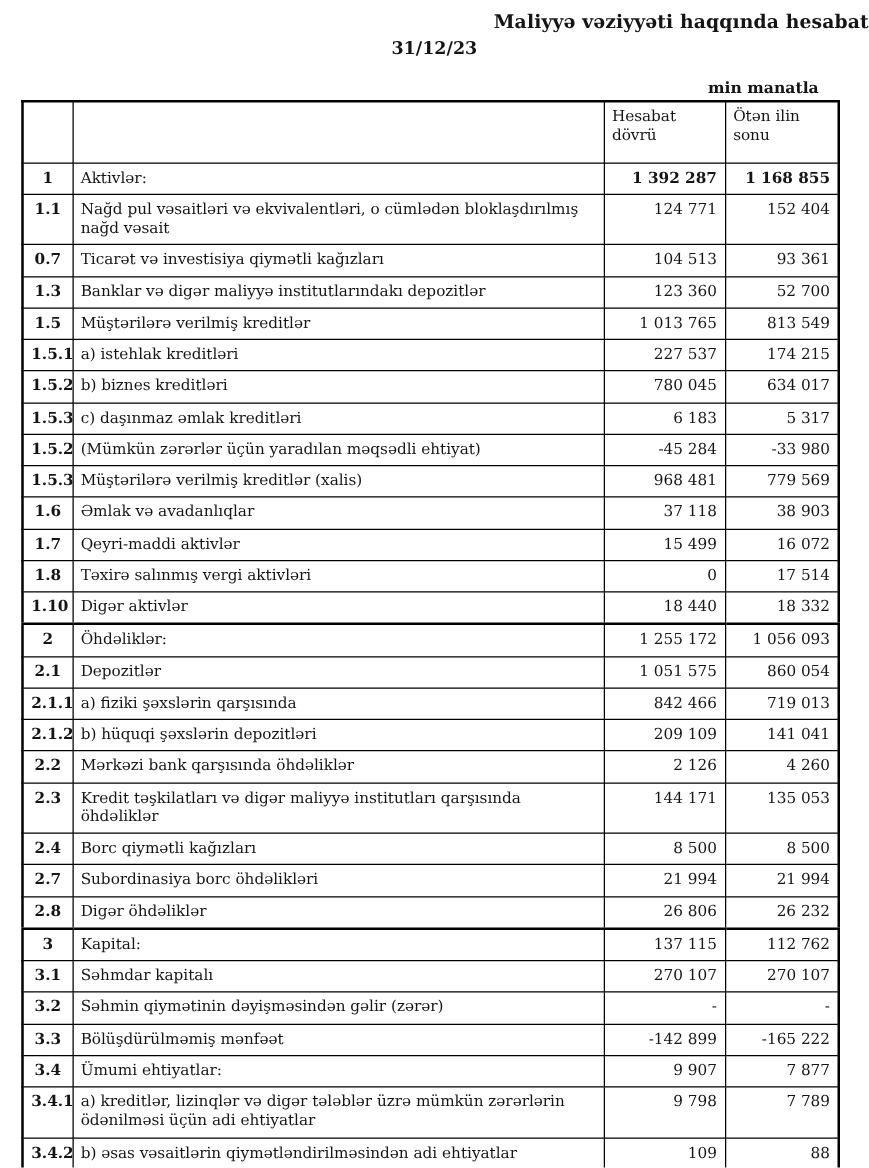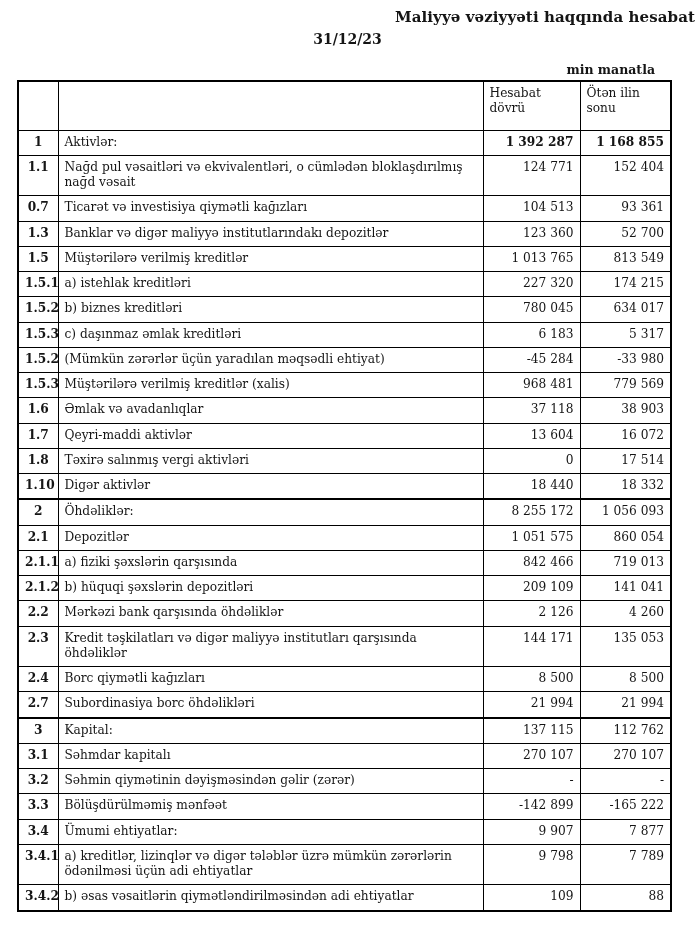--- a/index.html
+++ b/index.html
@@ -96,21 +96,21 @@
   </tr>
         <tr>
     <td class="cell-no">1.5</td>
     <td class="cell-label">Müştərilərə verilmiş kreditlər</td>
     <td class="cell-num">1 013 765</td>
     <td class="cell-num">813 549</td>
   </tr>
         <tr>
     <td class="cell-no">1.5.1</td>
     <td class="cell-label">a) istehlak kreditləri</td>
-    <td class="cell-num">227 320</td>
+    <td class="cell-num">227 537</td>
     <td class="cell-num">174 215</td>
   </tr>
         <tr>
     <td class="cell-no">1.5.2</td>
     <td class="cell-label">b) biznes kreditləri</td>
     <td class="cell-num">780 045</td>
     <td class="cell-num">634 017</td>
   </tr>
         <tr>
     <td class="cell-no">1.5.3</td>
@@ -132,39 +132,39 @@
   </tr>
         <tr>
     <td class="cell-no">1.6</td>
     <td class="cell-label">Əmlak və avadanlıqlar</td>
     <td class="cell-num">37 118</td>
     <td class="cell-num">38 903</td>
   </tr>
         <tr>
     <td class="cell-no">1.7</td>
     <td class="cell-label">Qeyri-maddi aktivlər</td>
-    <td class="cell-num">13 604</td>
+    <td class="cell-num">15 499</td>
     <td class="cell-num">16 072</td>
   </tr>
         <tr>
     <td class="cell-no">1.8</td>
     <td class="cell-label">Təxirə salınmış vergi aktivləri</td>
     <td class="cell-num">0</td>
     <td class="cell-num">17 514</td>
   </tr>
         <tr>
     <td class="cell-no">1.10</td>
     <td class="cell-label">Digər aktivlər</td>
     <td class="cell-num">18 440</td>
     <td class="cell-num">18 332</td>
   </tr>
         <tr class="bold-label thick-top">
     <td class="cell-no">2</td>
     <td class="cell-label">Öhdəliklər:</td>
-    <td class="cell-num">8 255 172</td>
+    <td class="cell-num">1 255 172</td>
     <td class="cell-num">1 056 093</td>
   </tr>
         <tr>
     <td class="cell-no">2.1</td>
     <td class="cell-label">Depozitlər</td>
     <td class="cell-num">1 051 575</td>
     <td class="cell-num">860 054</td>
   </tr>
         <tr>
     <td class="cell-no">2.1.1</td>
@@ -194,20 +194,26 @@
     <td class="cell-no">2.4</td>
     <td class="cell-label">Borc qiymətli kağızları</td>
     <td class="cell-num">8 500</td>
     <td class="cell-num">8 500</td>
   </tr>
         <tr>
     <td class="cell-no">2.7</td>
     <td class="cell-label">Subordinasiya borc öhdəlikləri</td>
     <td class="cell-num">21 994</td>
     <td class="cell-num">21 994</td>
+  </tr>
+        <tr>
+    <td class="cell-no">2.8</td>
+    <td class="cell-label">Digər öhdəliklər</td>
+    <td class="cell-num">26 806</td>
+    <td class="cell-num">26 232</td>
   </tr>
         <tr class="bold-label thick-top">
     <td class="cell-no">3</td>
     <td class="cell-label">Kapital:</td>
     <td class="cell-num">137 115</td>
     <td class="cell-num">112 762</td>
   </tr>
         <tr>
     <td class="cell-no">3.1</td>
     <td class="cell-label">Səhmdar kapitalı</td>

